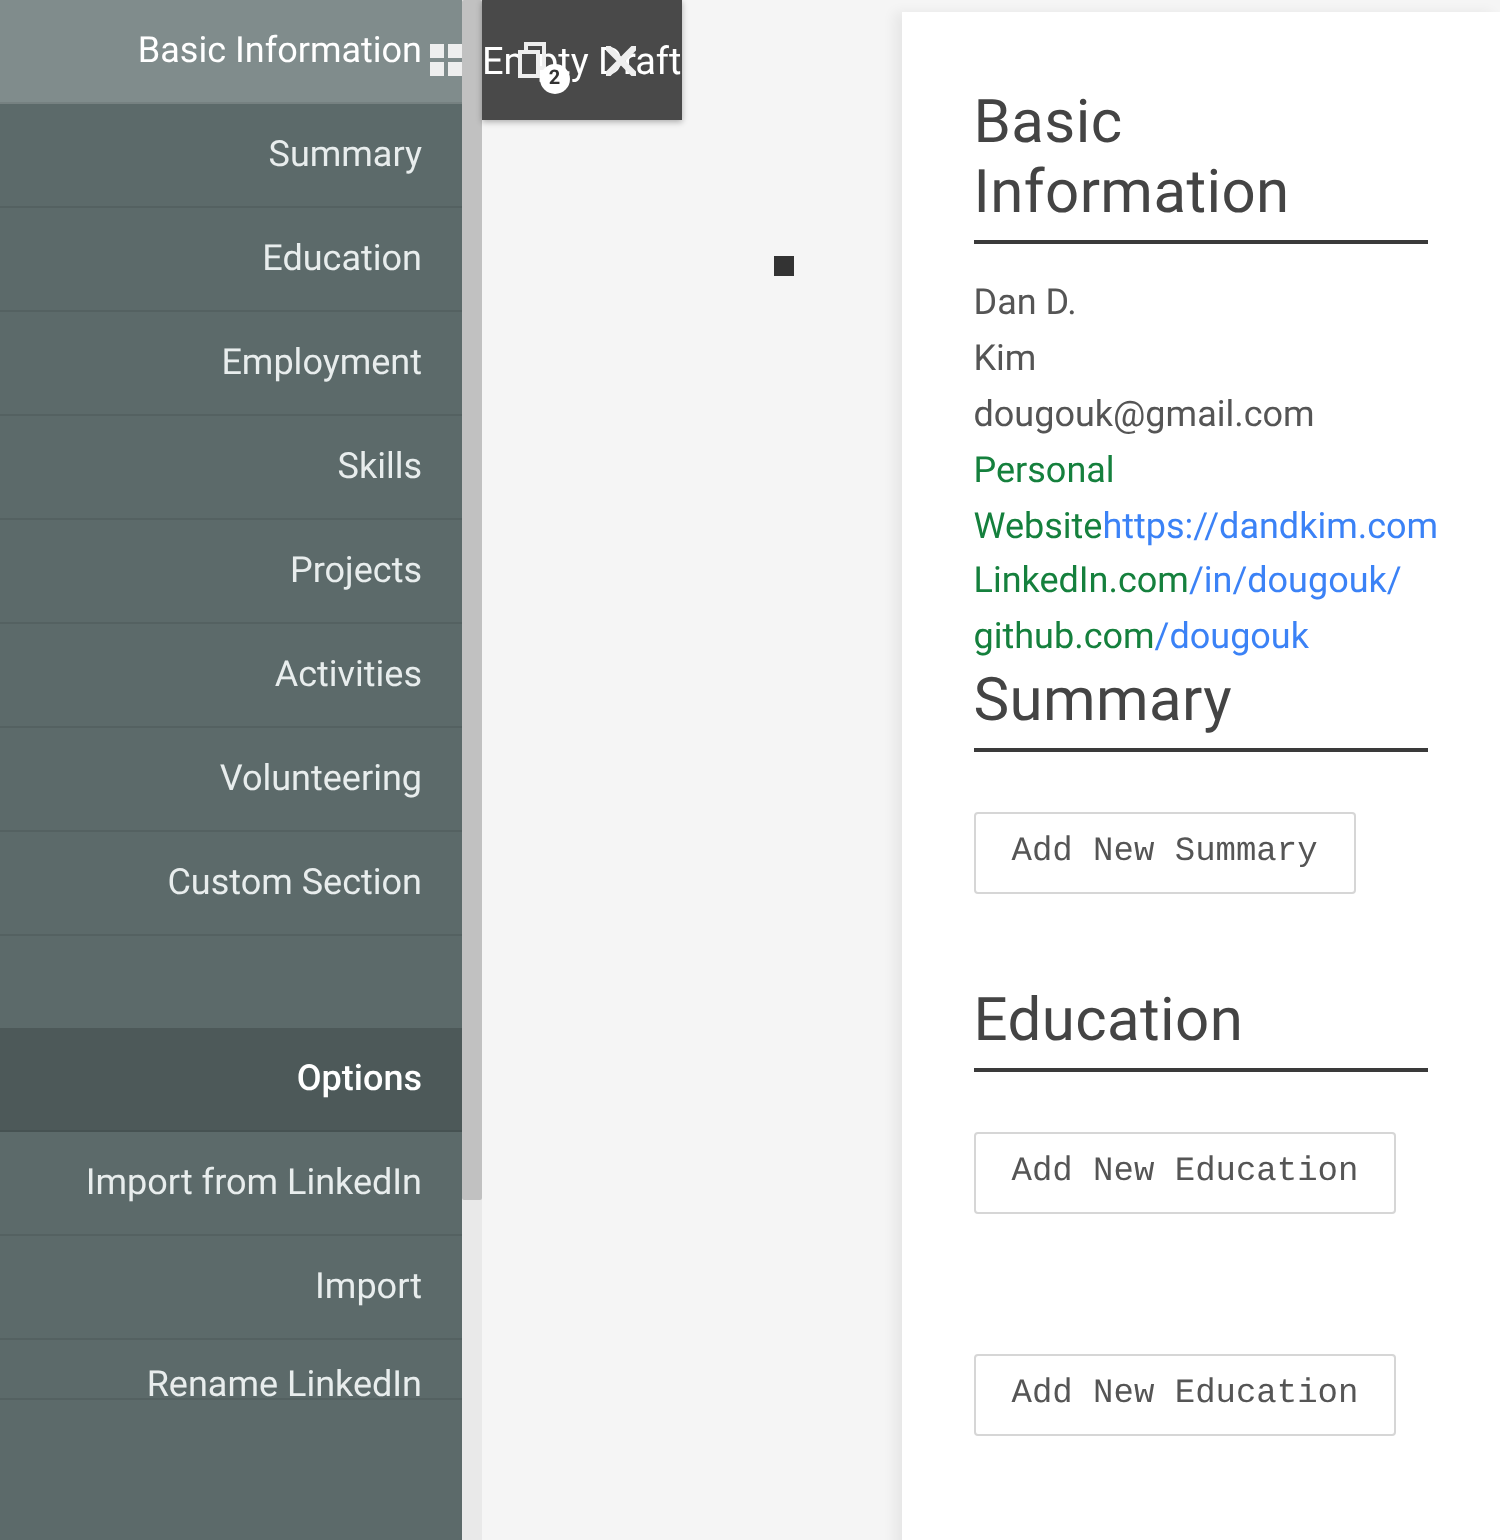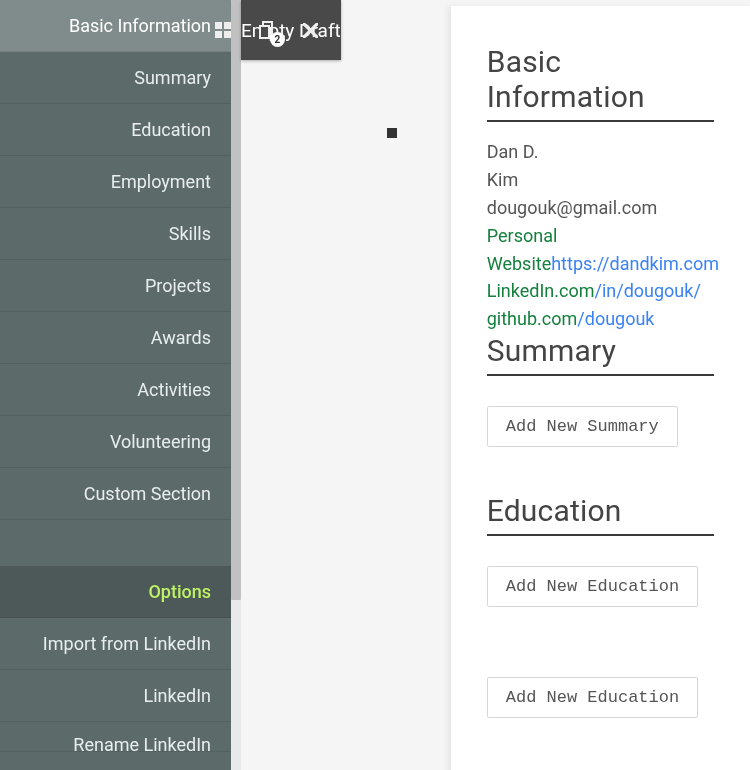--- a/index.html
+++ b/index.html
@@ -40,21 +40,21 @@
     cursor: pointer;
     border-bottom: 1px solid rgba(0,0,0,0.08);
   }
   .sidebar-item.active {
     background: #808c8c;
     color: #ffffff;
   }
   .sidebar-item.heading {
     background: #4d5959;
     font-weight: 500;
-    color: #bef264;
+    color: #ffffff;
     cursor: default;
     text-align: right;
   }
   .sidebar-item.truncated {
     overflow: hidden;
     white-space: nowrap;
   }
   .sidebar-spacer {
     height: 46px;
   }
@@ -208,42 +208,39 @@
       <div class="sidebar-item">
           <span>Employment</span>
         </div>
       <div class="sidebar-item">
           <span>Skills</span>
         </div>
       <div class="sidebar-item">
           <span>Projects</span>
         </div>
       <div class="sidebar-item">
-          <span>Awards</span>
-        </div>
-      <div class="sidebar-item">
           <span>Activities</span>
         </div>
       <div class="sidebar-item">
           <span>Volunteering</span>
         </div>
       <div class="sidebar-item">
           <span>Custom Section</span>
         </div>
 
       <div class="sidebar-spacer"></div>
 
       <div class="sidebar-item heading">
           <span>Options</span>
         </div>
       <div class="sidebar-item">
           <span>Import from LinkedIn</span>
         </div>
       <div class="sidebar-item">
-          <span>LinkedIn</span>
+          <span>Import</span>
         </div>
       <div class="sidebar-item truncated" style="height:30px;align-items:flex-start;padding-top:12px">
           <span>Rename LinkedIn</span>
         </div>
     </div>
     <div class="scrollbar-track">
       <div class="scrollbar-thumb"></div>
     </div>
   </aside>
 

